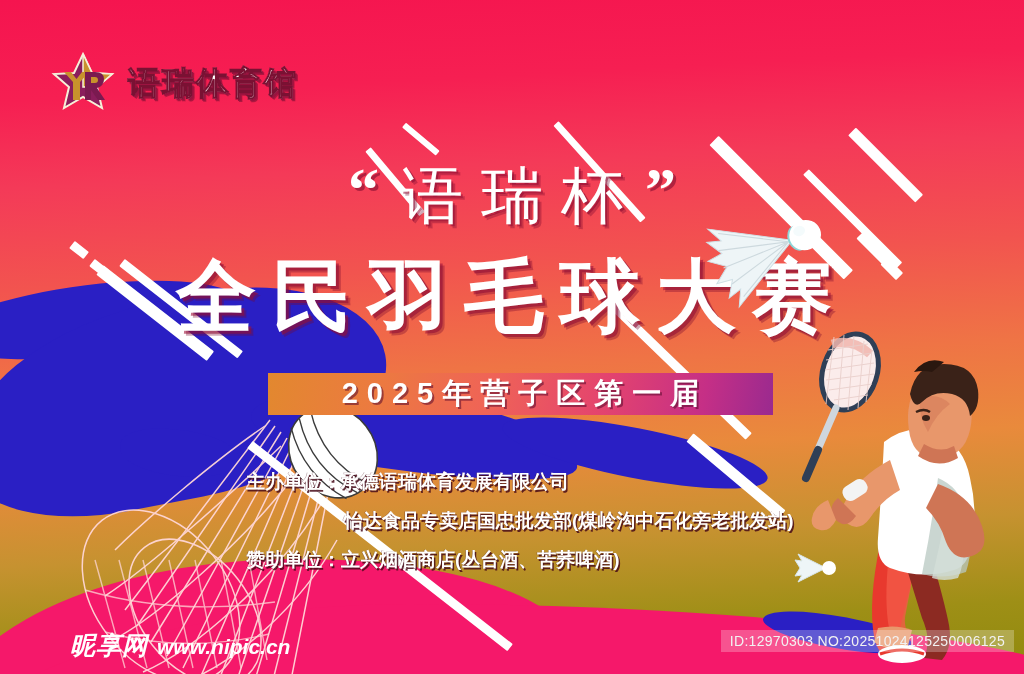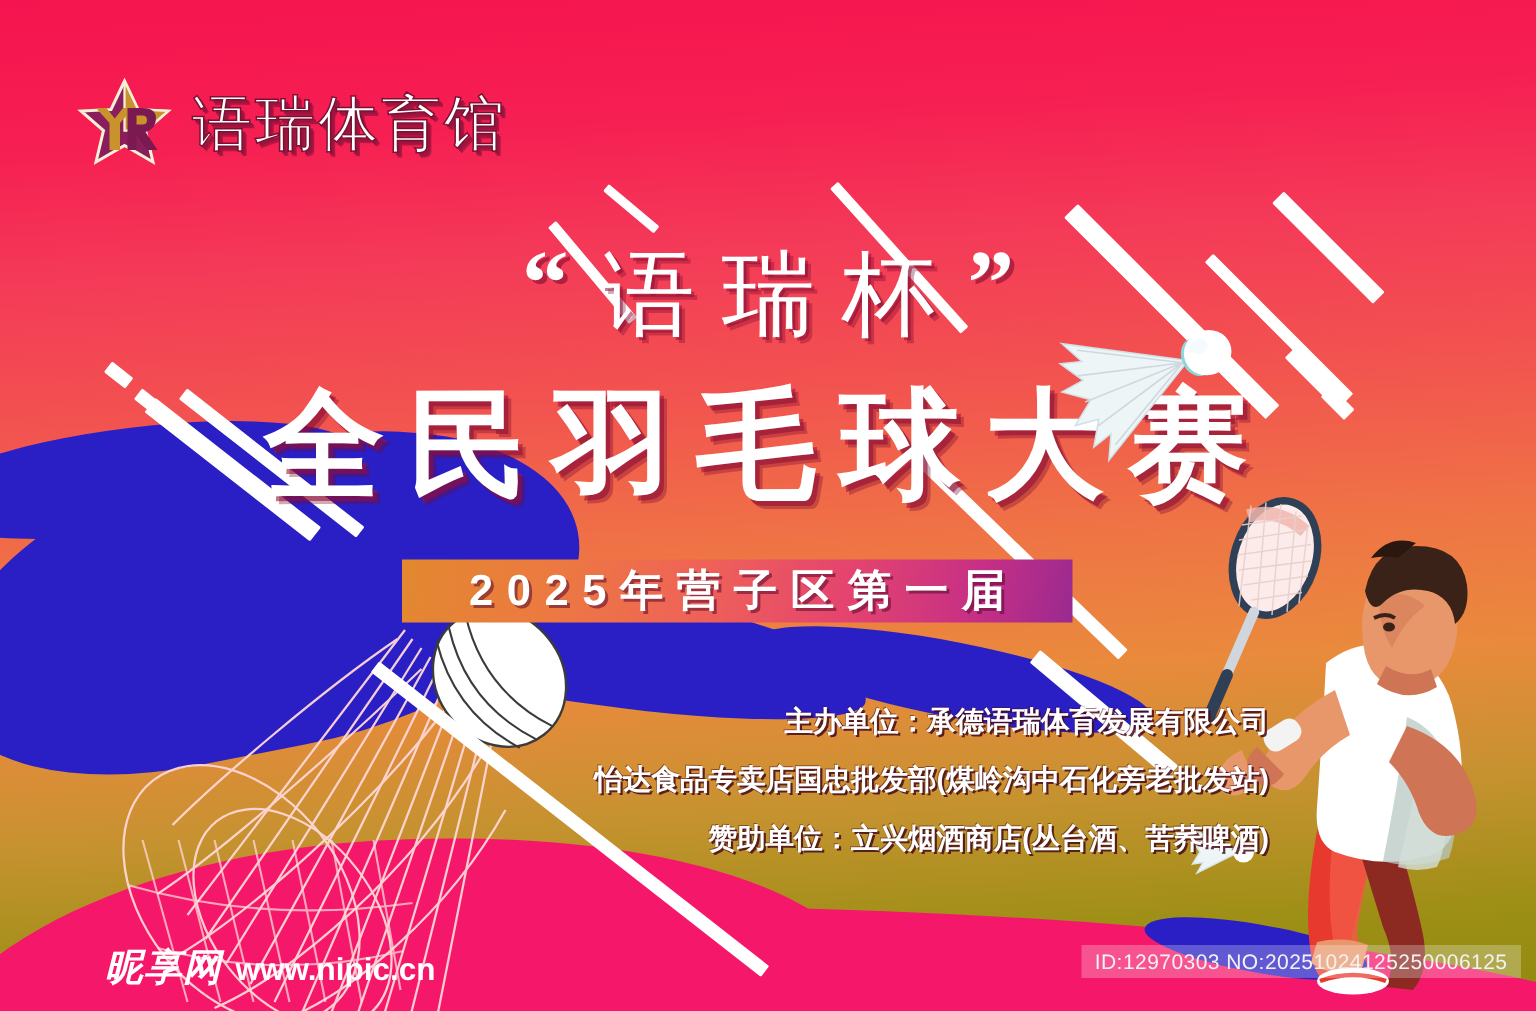--- a/index.html
+++ b/index.html
@@ -70,21 +70,21 @@
   
   #brand{
     position:absolute;left:52px;top:52px;
     display:flex;align-items:center;gap:14px;
     z-index:30;
   }
   #brand-logo{
     position:relative;width:62px;height:62px;flex:none;
   }
   #brand-name{
-    font-size:40px;line-height:1;font-weight:normal;
+    font-size:32px;line-height:1;font-weight:bold;
     color:#ffffff;letter-spacing:2px;
     -webkit-text-stroke:1px #7a1133;
     text-shadow:2px 2px 0 #9b1340, 3px 3px 0 rgba(90,10,40,.45);
     white-space:nowrap;
   }
 
   
   #title-block{
     position:absolute;left:0;top:150px;width:1024px;
     text-align:center;z-index:24;pointer-events:none;
@@ -106,55 +106,54 @@
   }
   #main-line{
     font-size:80px;font-weight:bold;color:#ffffff;
     letter-spacing:16px;padding-left:0;margin-top:2px;
     text-shadow:5px 5px 0 rgba(120,10,45,.35), 3px 3px 0 rgba(160,20,60,.6);
     white-space:nowrap;
   }
 
   
   #subtitle-banner{
-    position:absolute;left:268px;top:373px;width:447px;height:42px;
+    position:absolute;left:268px;top:373px;width:505px;height:42px;
     background:linear-gradient(100deg,#e2882f 0%,#ec7a40 22%,#ef6357 44%,#e4446e 66%,#c52f86 86%,#9a2a8f 100%);
     z-index:25;
     display:flex;align-items:center;justify-content:center;
   }
   #subtitle-text{
     font-size:29px;font-weight:bold;color:#ffffff;
     letter-spacing:9px;padding-left:9px;white-space:nowrap;
     text-shadow:2px 2px 0 rgba(90,10,45,.55);
   }
 
   
   #org-block{
     position:absolute;left:246px;top:472px;width:600px;
     z-index:26;
   }
   .org-line{
     font-size:19px;font-weight:bold;color:#ffffff;
     line-height:1;margin-bottom:20px;white-space:nowrap;
     text-shadow:1.5px 1.5px 0 rgba(70,10,25,.85), -0.5px -0.5px 0 rgba(70,10,25,.5);
-    text-align:right;
   }
   .org-line.indent{padding-left:98px;}
 
   
   #watermark{
     position:absolute;left:26px;top:633px;z-index:40;
     display:flex;align-items:flex-end;gap:9px;margin-left:44px;
   }
   #watermark-cn{
     font-size:25px;font-weight:bold;color:#ffffff;
     font-style:italic;letter-spacing:1px;line-height:1;
   }
   #watermark-url{
-    font-size:21px;font-weight:bold;color:#ffffff;
+    font-size:21px;font-style:italic;font-weight:bold;color:#ffffff;
     line-height:1;position:relative;top:-1px;
   }
   #id-badge{
     position:absolute;right:10px;top:630px;z-index:40;
     background:rgba(255,255,255,.26);
     padding:3px 9px;
     font-size:14px;color:#f2f2f2;letter-spacing:.3px;
     white-space:nowrap;
   }
   svg{display:block;overflow:visible;}

